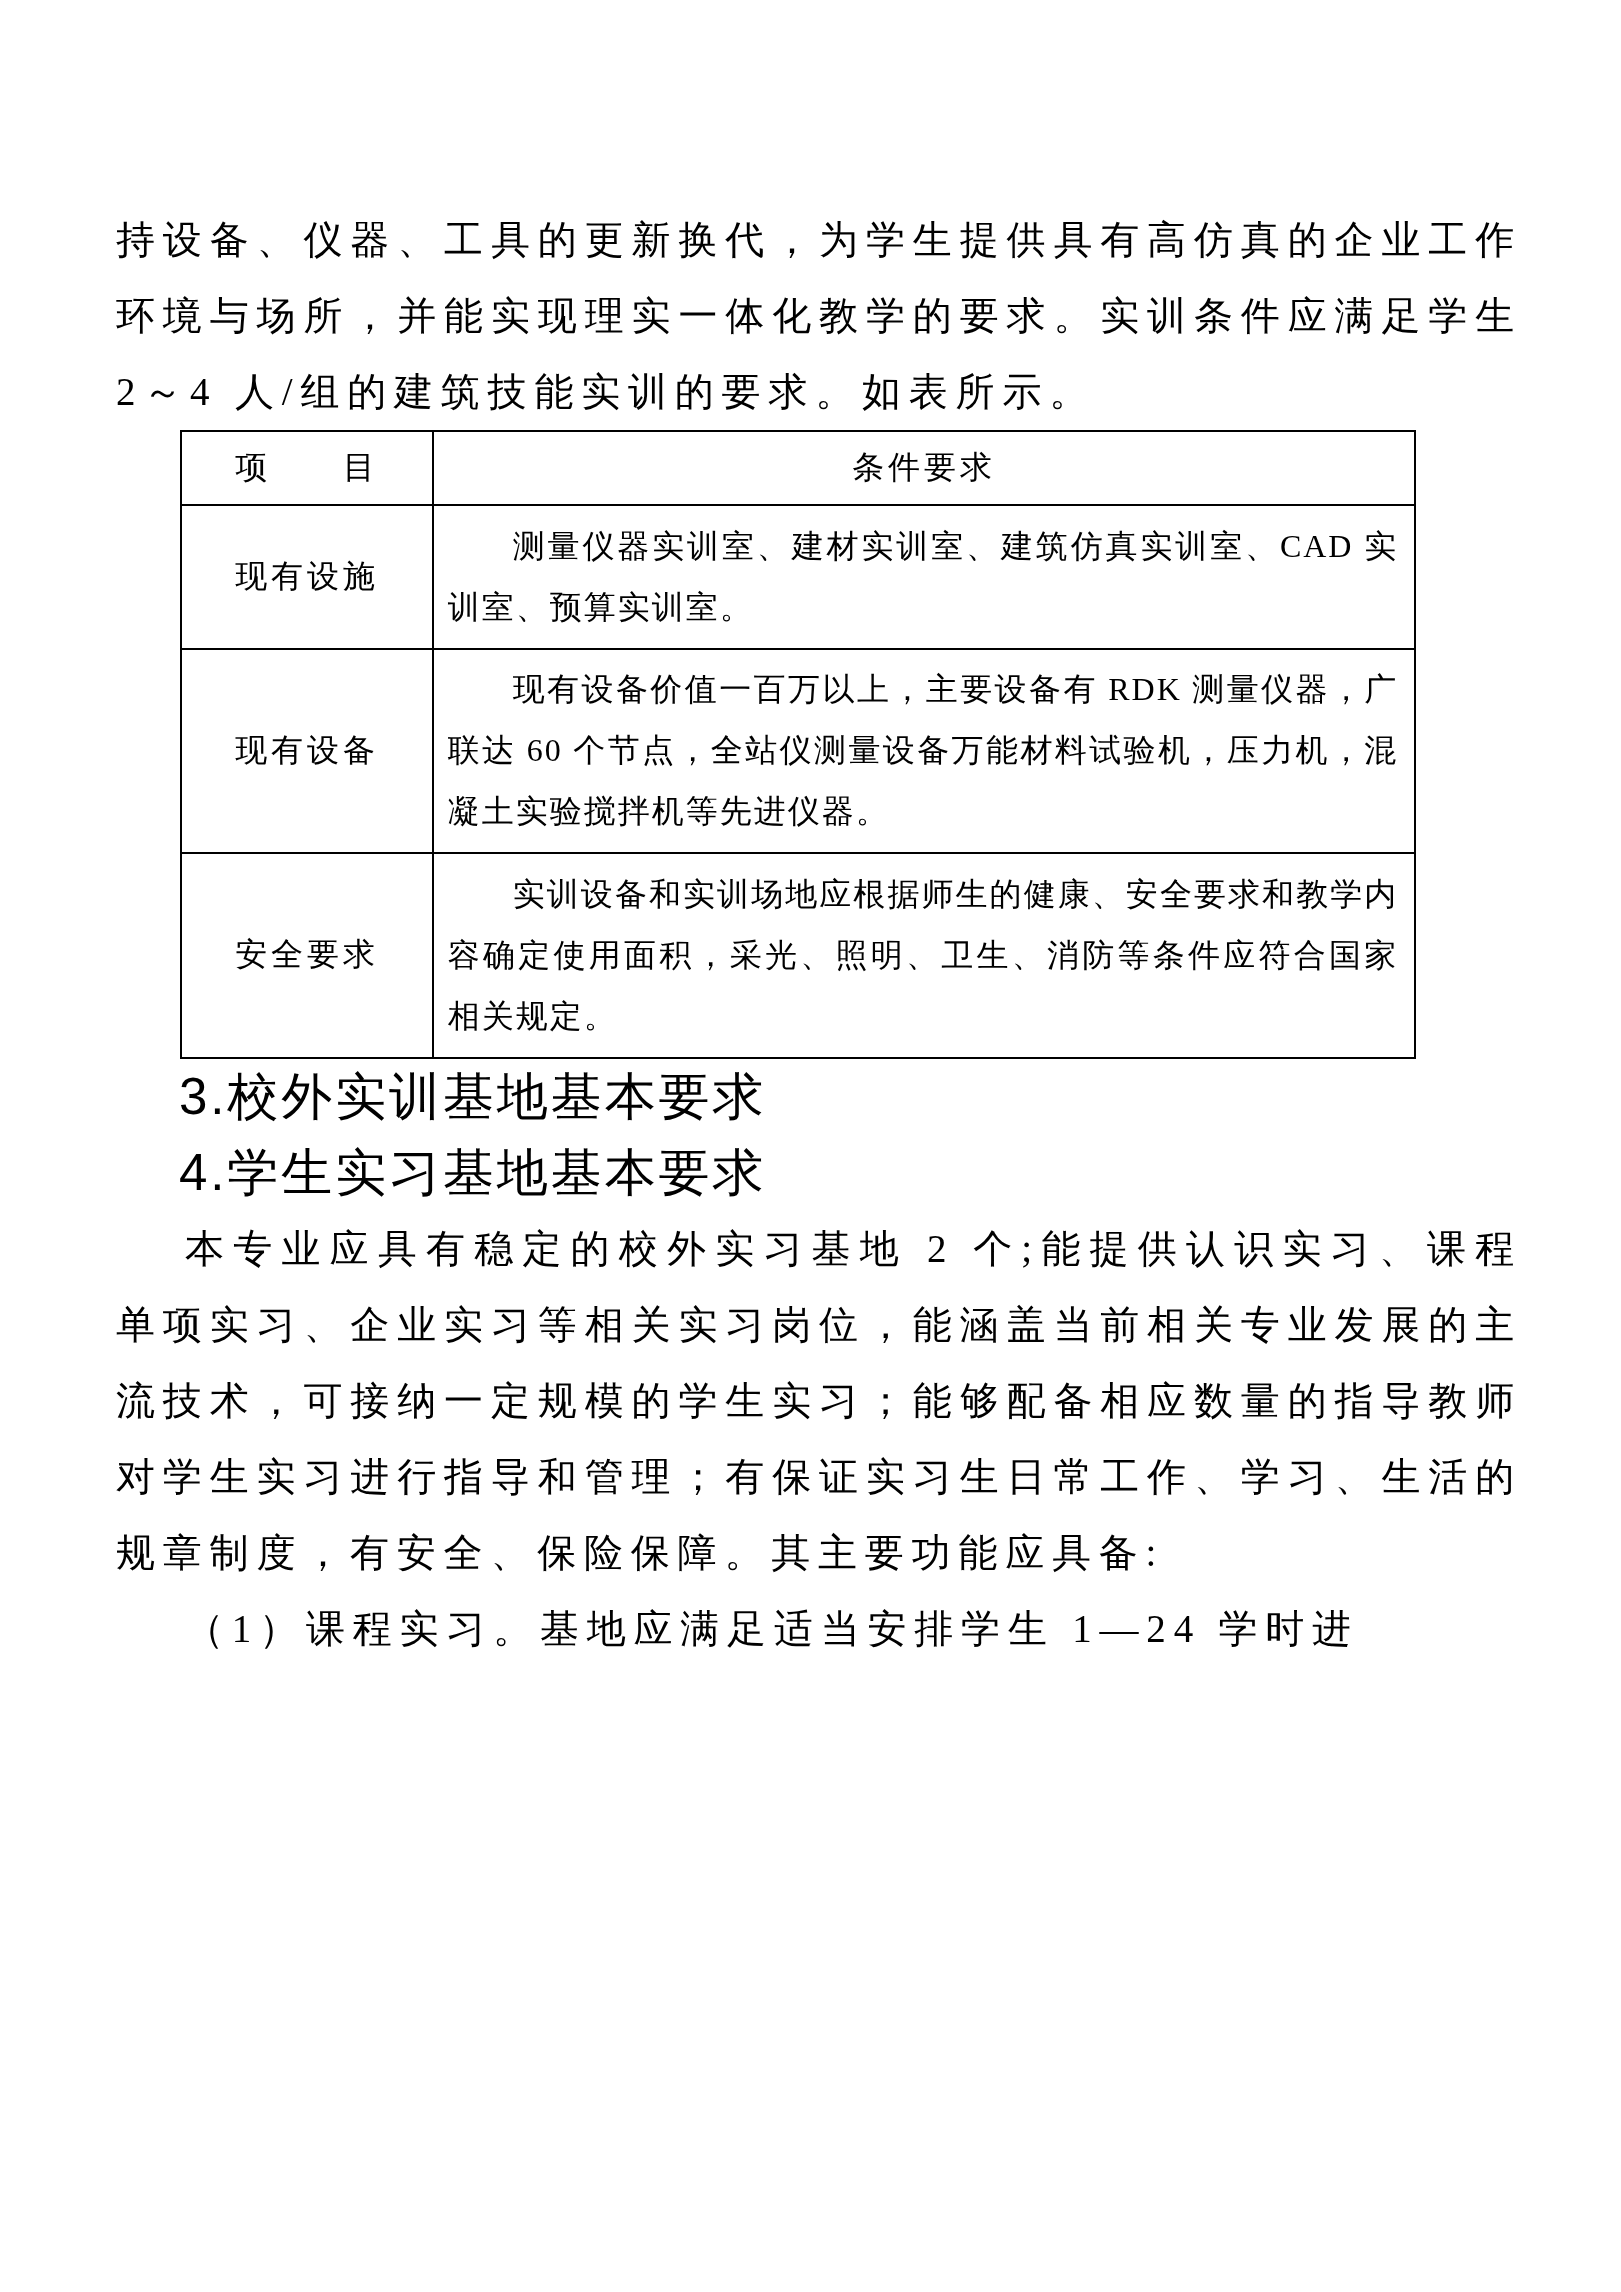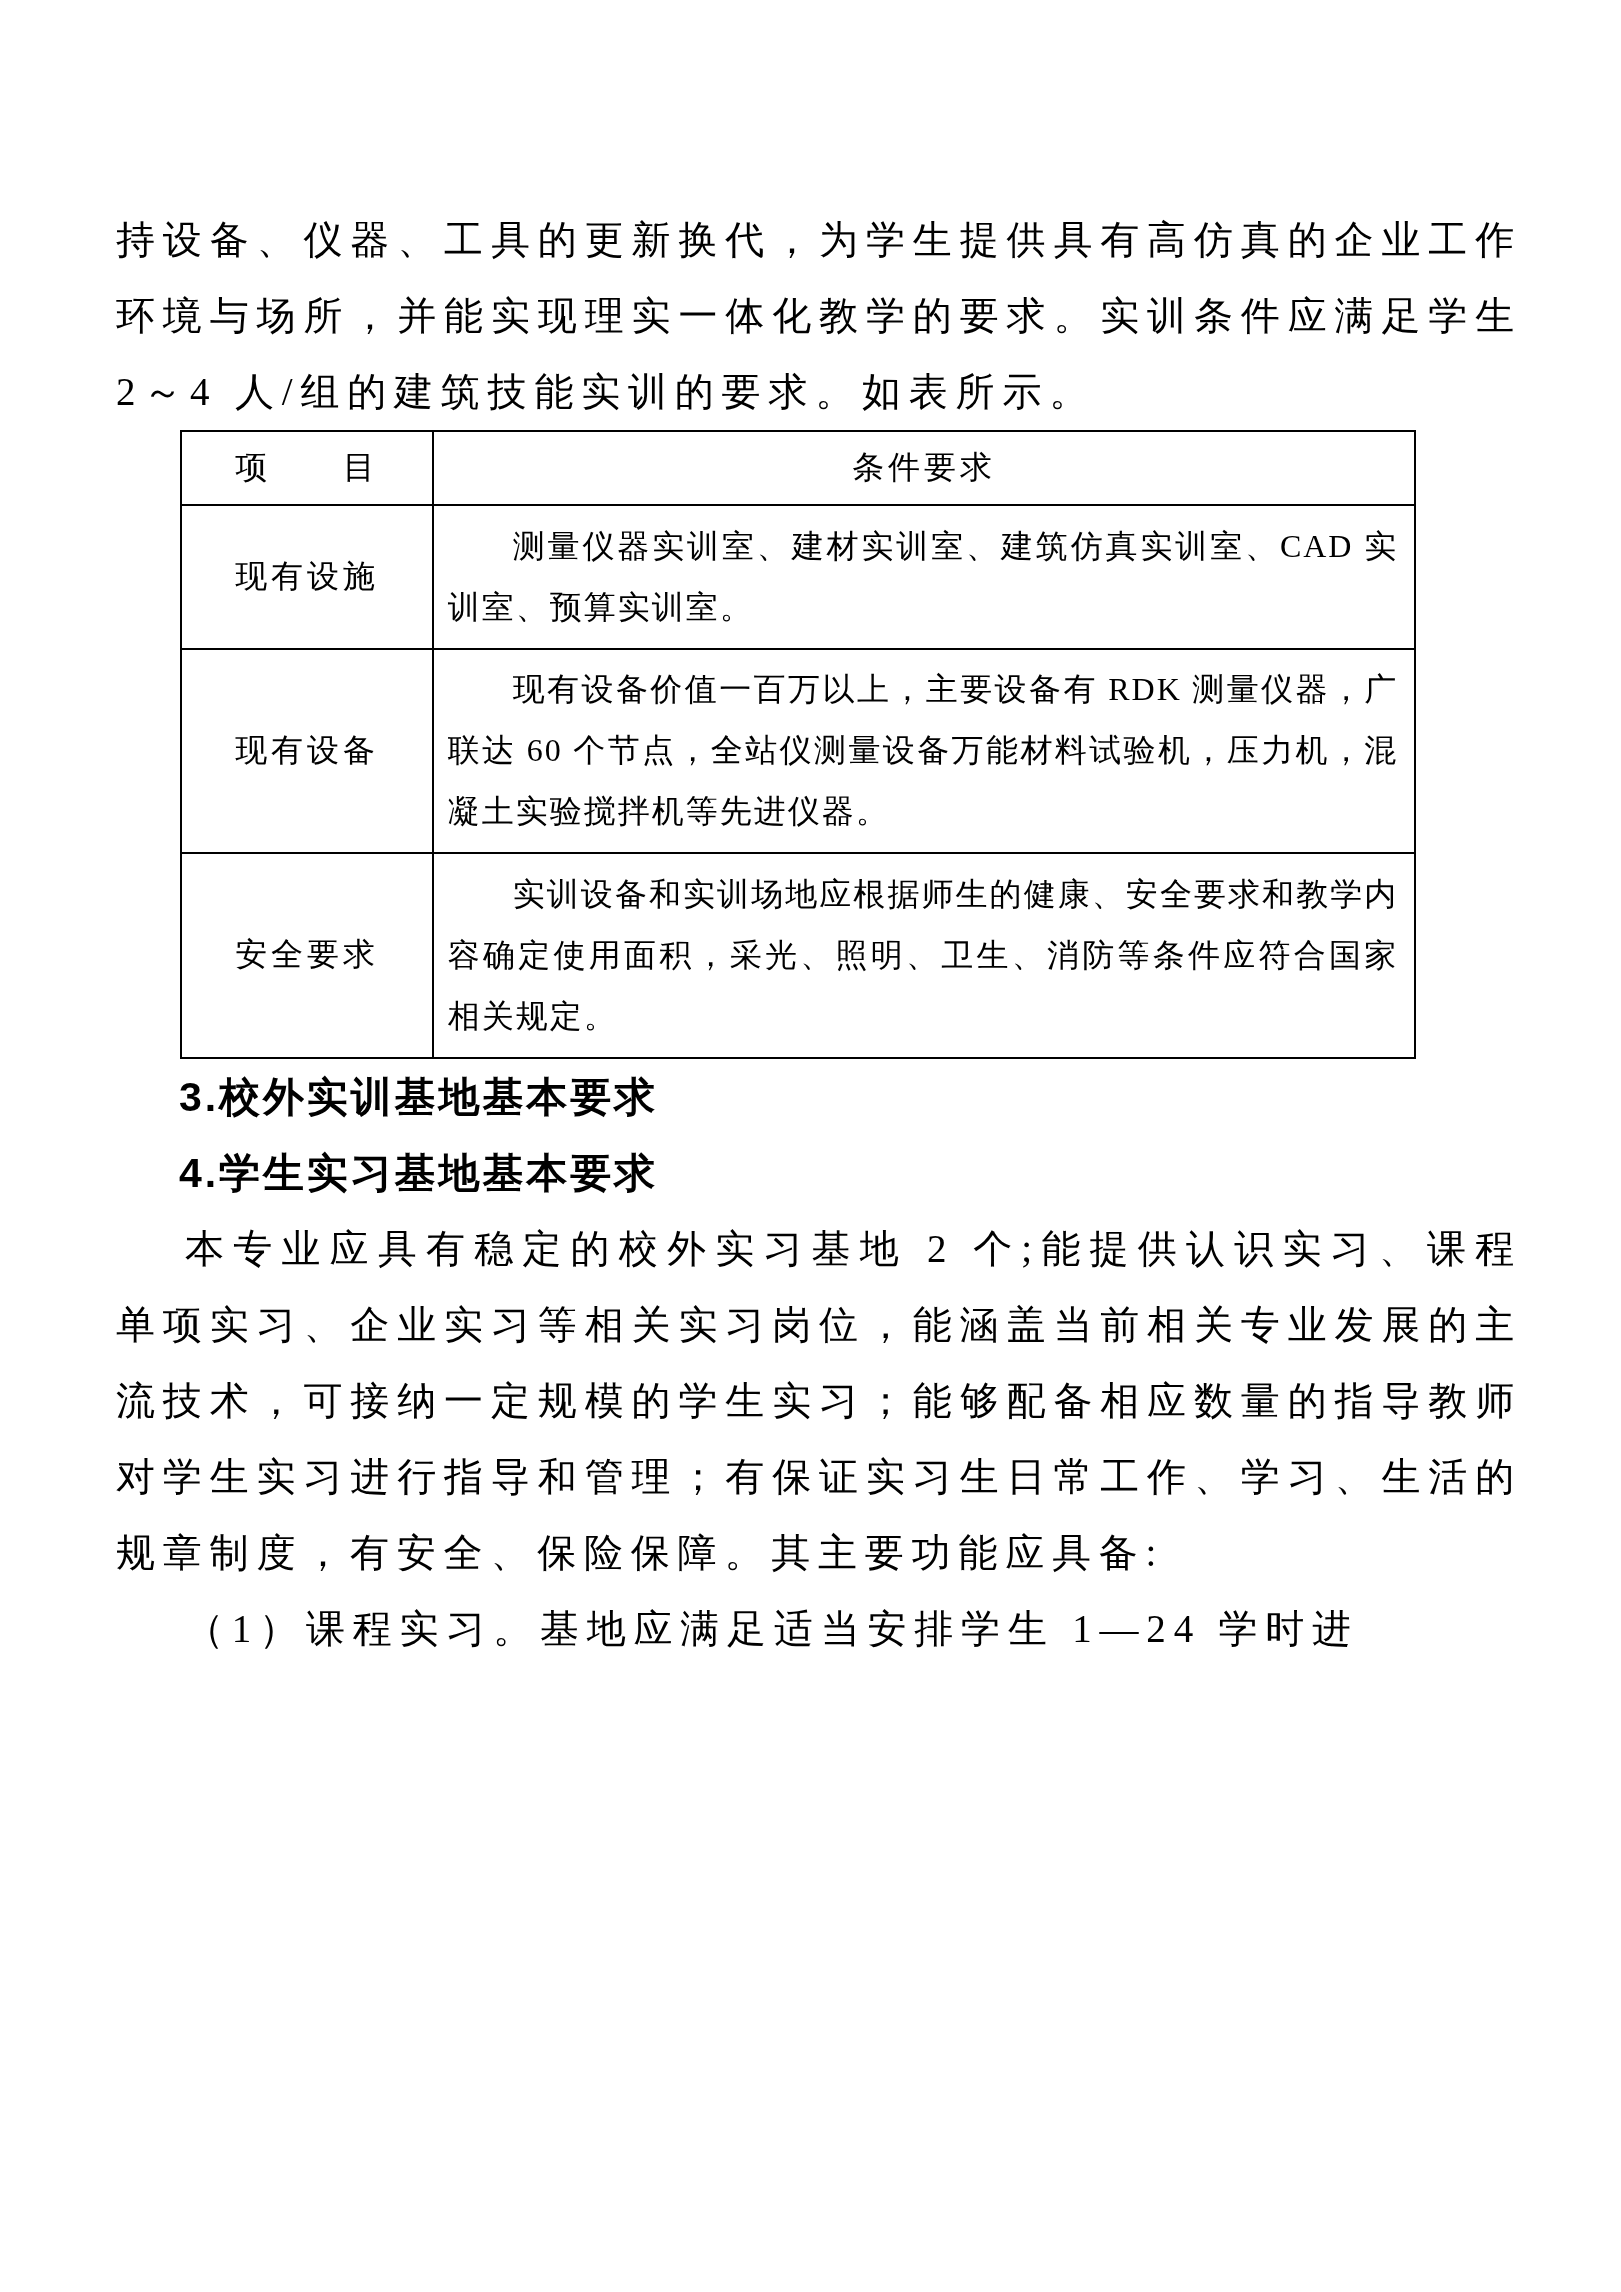--- a/index.html
+++ b/index.html
@@ -66,22 +66,22 @@
     text-indent: 65px;
     vertical-align: middle;
     border-radius: 18px;
   }
   .row-facilities { height: 125px; }
   .row-equipment  { height: 181px; }
   .row-safety     { height: 181px; }
   .sec-heading {
     margin: 0;
     font-family: "Liberation Sans", "DejaVu Sans", sans-serif;
-    font-weight: bold;
-    font-size: 41px;
+    font-weight: normal;
+    font-size: 51px;
     line-height: 76px;
     letter-spacing: 2.9px;
     text-indent: 63px;
   }
   .page-number {
     position: absolute;
     top: 2129px;
     right: 210px;
     font-family: "Liberation Sans", "DejaVu Sans", sans-serif;
     font-size: 29px;

